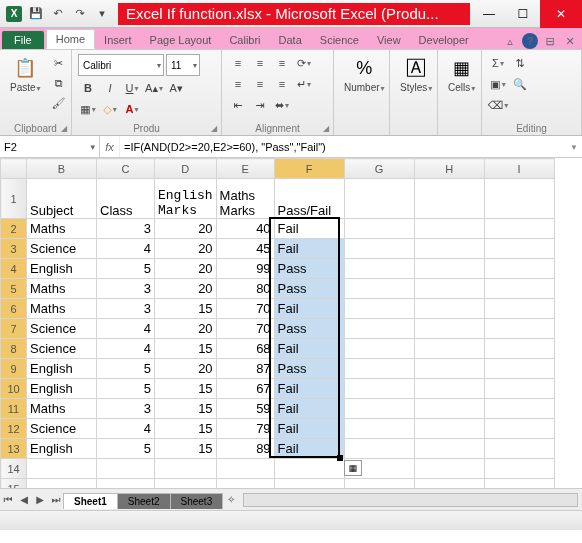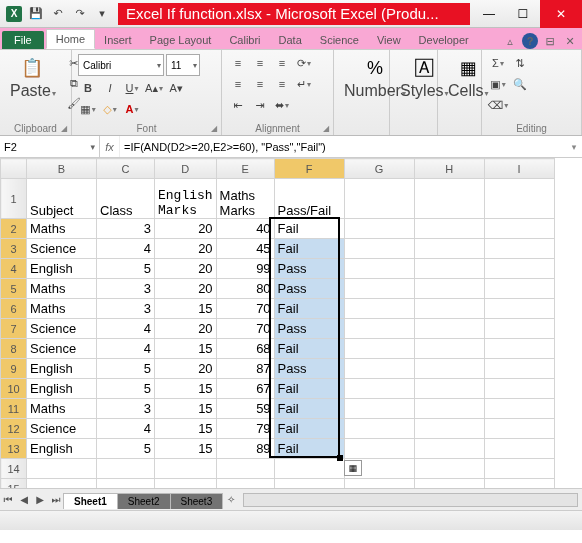--- a/index.html
+++ b/index.html
@@ -26,21 +26,21 @@
 
 
 .ribbon { height:86px; background:linear-gradient(#f8f8f8,#eaeaea); border-bottom:1px solid #bbb; display:flex; }
 .group { border-right:1px solid #ccc; padding:2px 6px; display:flex; flex-direction:column; height:100%; position:relative; }
 .group-label { position:absolute; bottom:1px; left:0; right:0; text-align:center; font-size:10px; color:#777; }
 .group-body { flex:1; display:flex; gap:4px; align-items:flex-start; padding-top:2px; }
 .launcher { position:absolute; bottom:2px; right:2px; width:10px; height:10px; font-size:8px; color:#888; cursor:pointer; display:flex; align-items:center; justify-content:center; }
 
 .big-btn { display:flex; flex-direction:column; align-items:center; gap:2px; padding:2px 4px; cursor:pointer; }
 .big-btn .ico { width:24px; height:24px; display:flex; align-items:center; justify-content:center; font-size:18px; }
-.big-btn .lbl { font-size:16px; color:#444; white-space:nowrap; }
+.big-btn .lbl { font-size:10px; color:#444; white-space:nowrap; }
 
 .col { display:flex; flex-direction:column; gap:2px; }
 .row { display:flex; gap:2px; align-items:center; }
 .mini { width:20px; height:18px; display:flex; align-items:center; justify-content:center; cursor:pointer; font-size:11px; color:#444; border:1px solid transparent; }
 .combo { height:22px; border:1px solid #aaa; background:#fff; font-size:10px; padding:0 14px 0 4px; position:relative; display:flex; align-items:center; }
 .combo::after { content:"▾"; position:absolute; right:2px; font-size:8px; color:#666; }
 
 
 .fbar-row { height:22px; border-bottom:1px solid #ccc; display:flex; align-items:stretch; background:#fff; }
 .namebox { width:100px; border-right:1px solid #ccc; display:flex; align-items:center; padding:0 4px; font-size:11px; position:relative; }
@@ -153,21 +153,21 @@
         <div class="mini">A▾</div>
       </div>
       <div class="row">
         <div class="mini dd">▦</div>
         <div class="mini dd" style="color:#e8a33d">◇</div>
         <div class="mini dd" style="color:#c00">
             <b>A</b>
           </div>
       </div>
     </div>
-    <div class="group-label">Font</div>
+    <div class="group-label">Produ</div>
     <div class="launcher">◢</div>
   </div>
 
   <div class="group" style="width:112px">
     <div class="group-body" style="flex-direction:column;gap:3px">
       <div class="row">
         <div class="mini">≡</div>
         <div class="mini">≡</div>
         <div class="mini">≡</div>
         <div class="mini dd">⟳</div>

